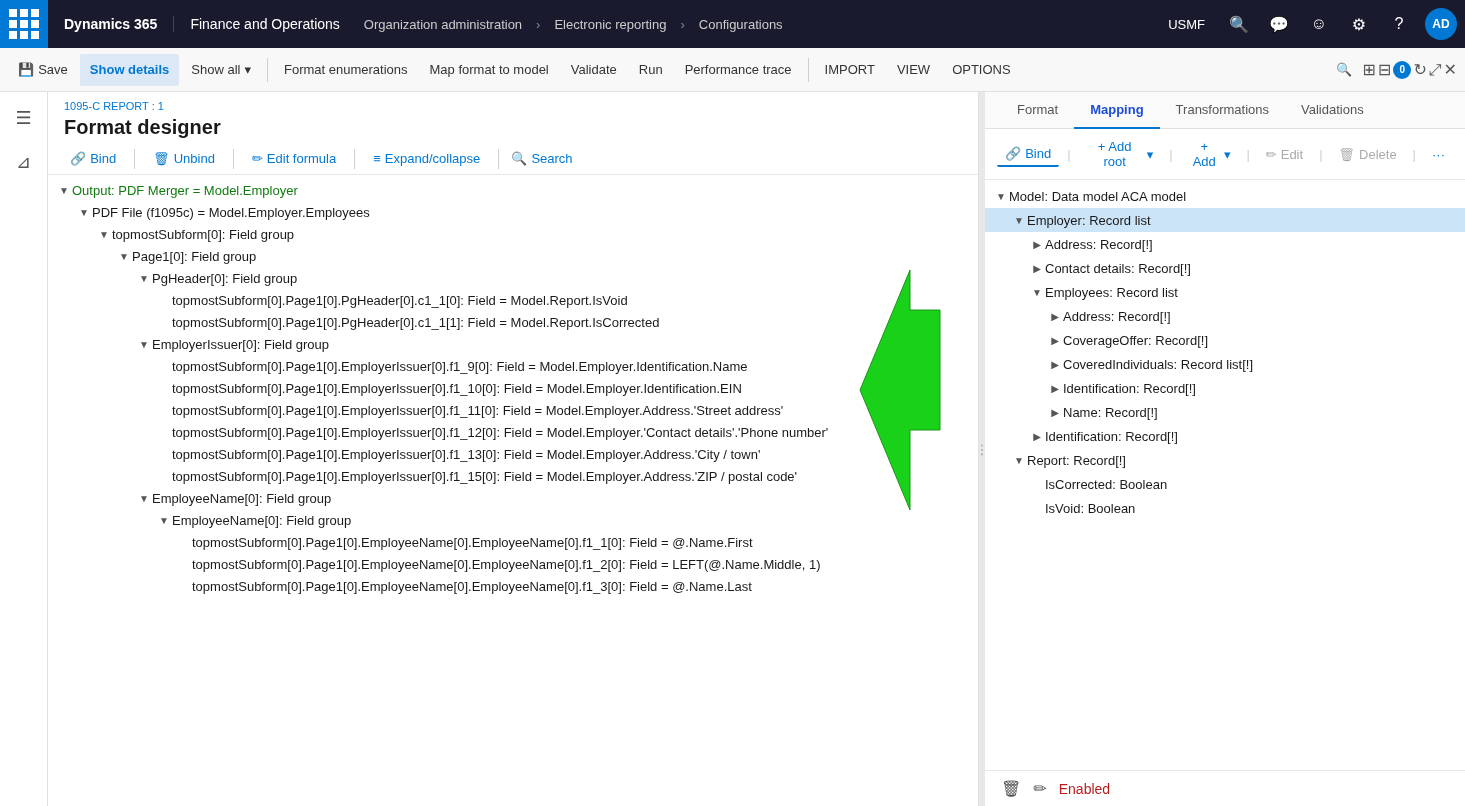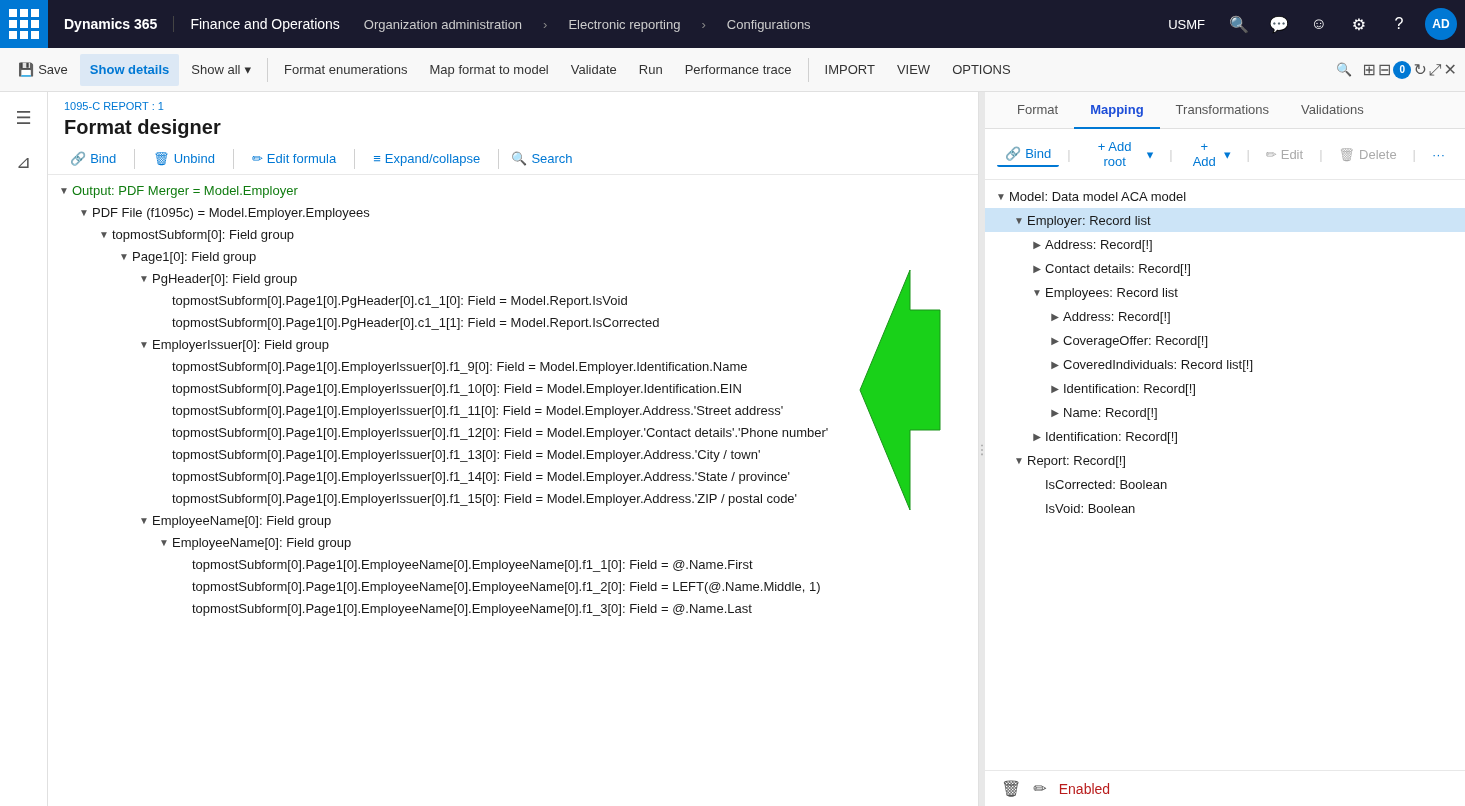--- a/index.html
+++ b/index.html
@@ -11,21 +11,21 @@
       background: #1a1a2e; color: #fff;
     }
     .top-nav .apps-btn {
       width: 48px; height: 48px; display: flex; align-items: center; justify-content: center;
       background: #0078d4; cursor: pointer; flex-shrink: 0;
     }
     .apps-grid { display: grid; grid-template-columns: repeat(3,8px); gap: 3px; }
     .apps-grid span { width: 8px; height: 8px; background: #fff; display: block; }
     .top-nav .brand { padding: 0 16px; font-size: 14px; font-weight: 600; color: #fff; white-space: nowrap; border-right: 1px solid #444; }
     .top-nav .app-name { padding: 0 16px; font-size: 14px; color: #fff; white-space: nowrap; text-align: right; }
-    .top-nav .breadcrumb { display: flex; align-items: center; gap: 21px; flex: 1; padding: 0 8px; font-size: 13px; color: #ccc; }
+    .top-nav .breadcrumb { display: flex; align-items: center; gap: 14px; flex: 1; padding: 0 8px; font-size: 13px; color: #ccc; }
     .top-nav .breadcrumb .sep { color: #888; }
     .top-nav .right-icons { display: flex; align-items: center; gap: 4px; padding: 0 8px; }
     .top-nav .right-icons .icon-btn {
       width: 36px; height: 36px; display: flex; align-items: center; justify-content: center;
       color: #fff; cursor: pointer; font-size: 16px; border-radius: 2px;
     }
     .top-nav .usmf { color: #fff; font-size: 13px; padding: 0 8px; }
     .top-nav .avatar {
       width: 32px; height: 32px; border-radius: 50%; background: #0078d4;
       display: flex; align-items: center; justify-content: center;
@@ -313,25 +313,20 @@
     <span class="node-text">topmostSubform[0].Page1[0].EmployerIssuer[0].f1_12[0]: Field = Model.Employer.'Contact details'.'Phone number'</span>
   </div>
         <div class="tree-node">
     <span class="indent" style="width:108px"></span>
     <span class="toggle"></span>
     <span class="node-text">topmostSubform[0].Page1[0].EmployerIssuer[0].f1_13[0]: Field = Model.Employer.Address.'City / town'</span>
   </div>
         <div class="tree-node">
     <span class="indent" style="width:108px"></span>
     <span class="toggle"></span>
-    <span class="node-text">topmostSubform[0].Page1[0].EmployerIssuer[0].f1_14[0]: Field = Model.Employer.Address.'State / province'</span>
-  </div>
-        <div class="tree-node">
-    <span class="indent" style="width:108px"></span>
-    <span class="toggle"></span>
     <span class="node-text">topmostSubform[0].Page1[0].EmployerIssuer[0].f1_15[0]: Field = Model.Employer.Address.'ZIP / postal code'</span>
   </div>
         <div class="tree-node">
     <span class="indent" style="width:88px"></span>
     <span class="toggle">▼</span>
     <span class="node-text">EmployeeName[0]: Field group</span>
   </div>
         <div class="tree-node">
     <span class="indent" style="width:108px"></span>
     <span class="toggle">▼</span>

